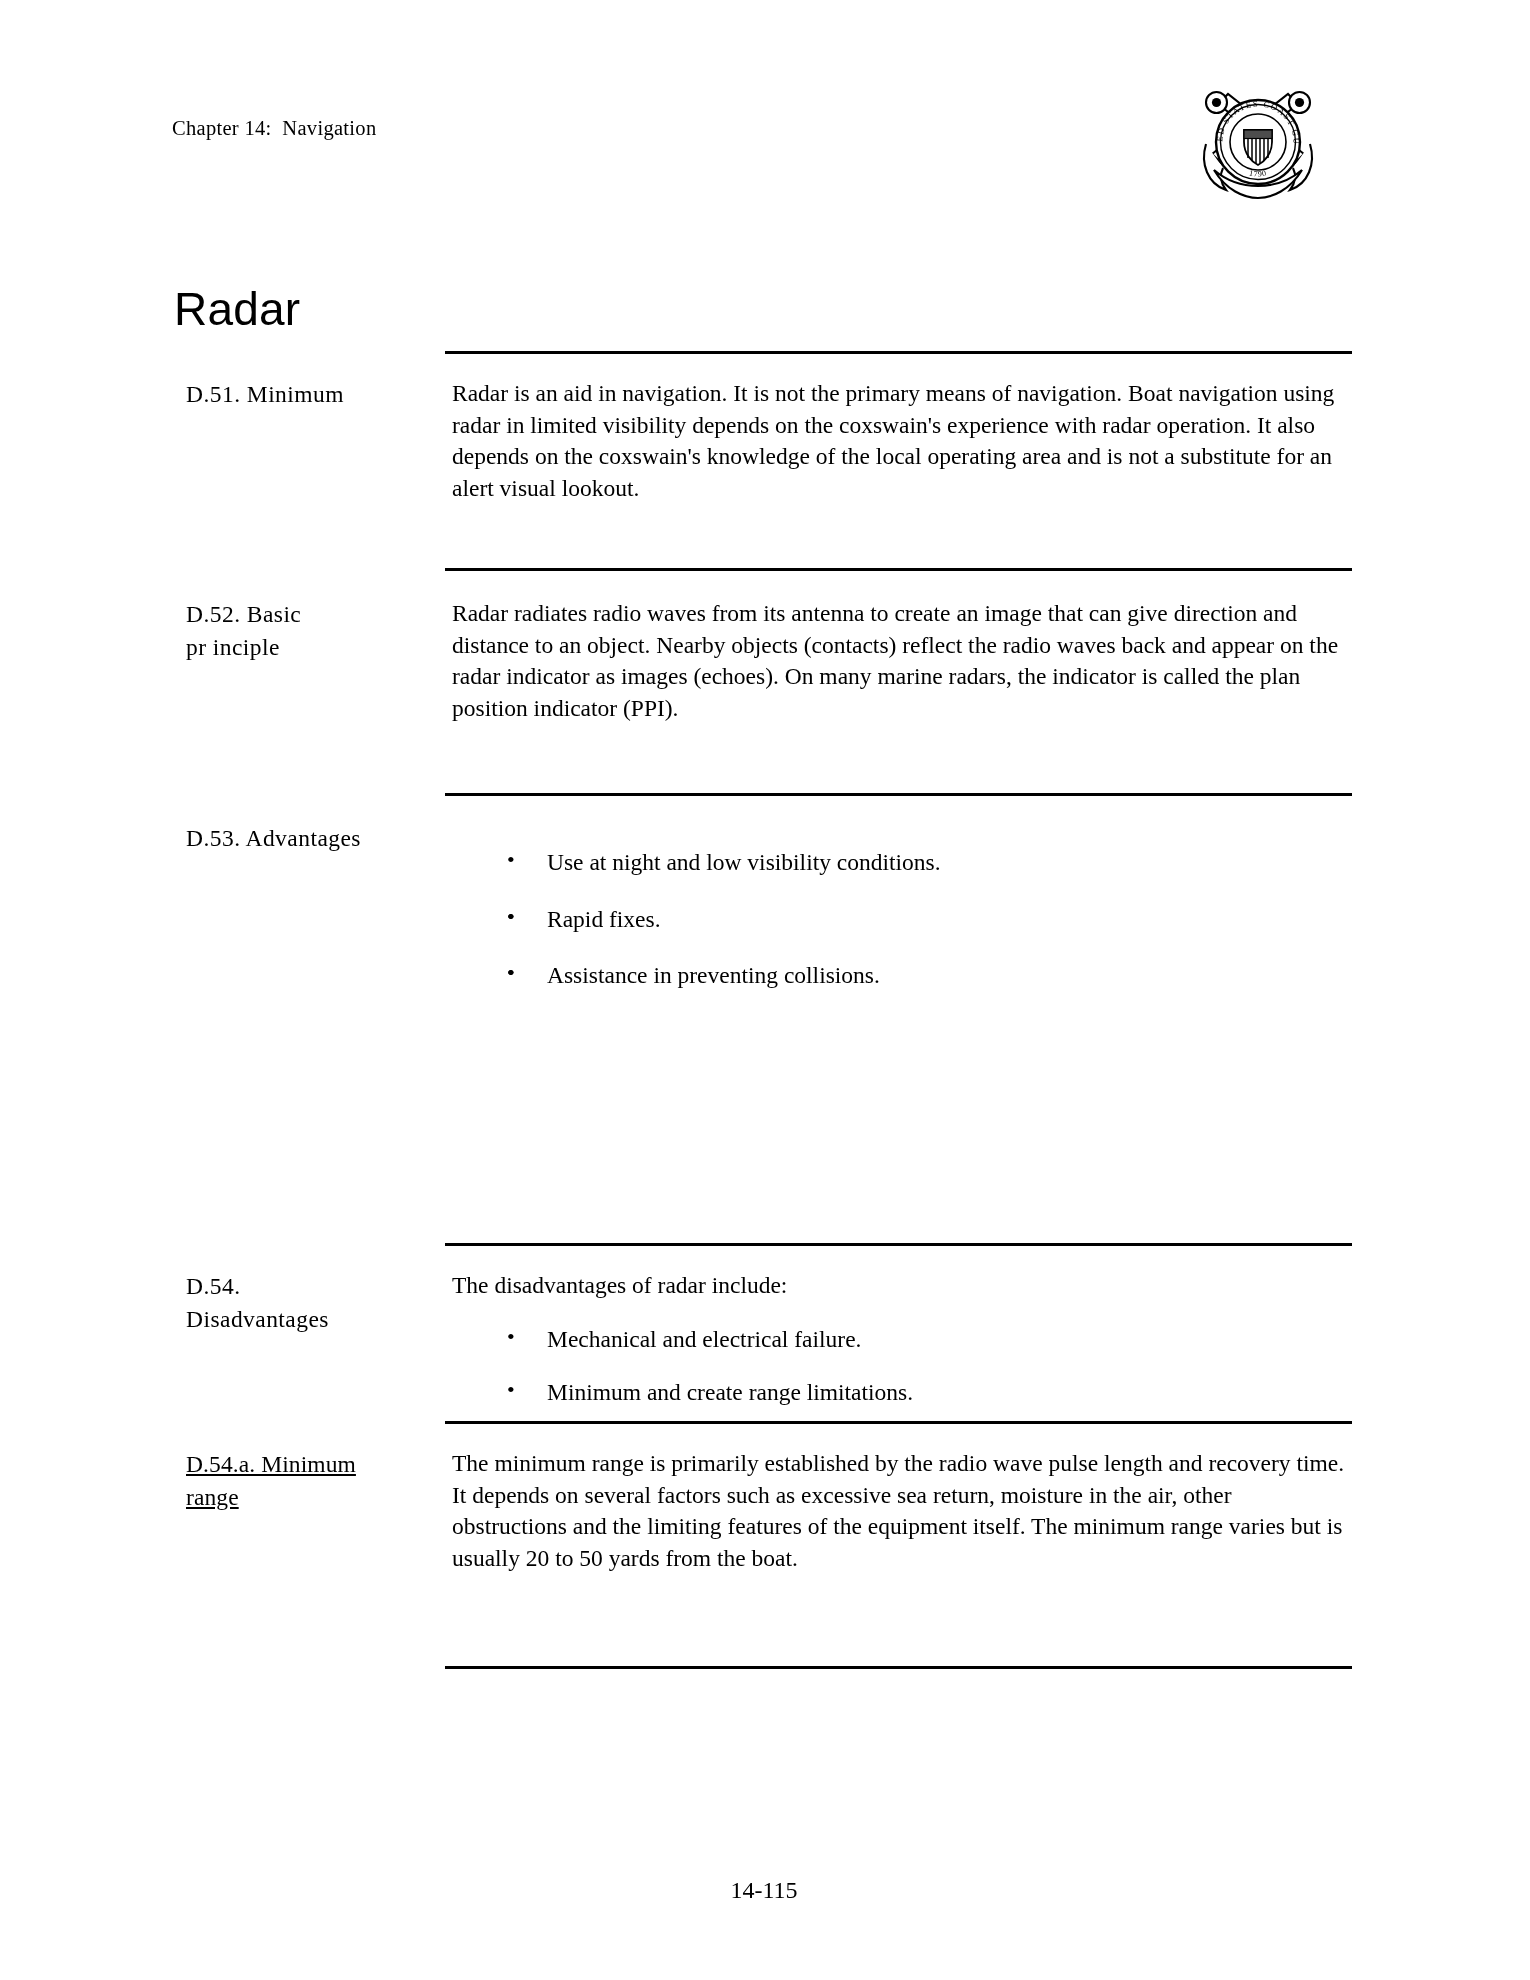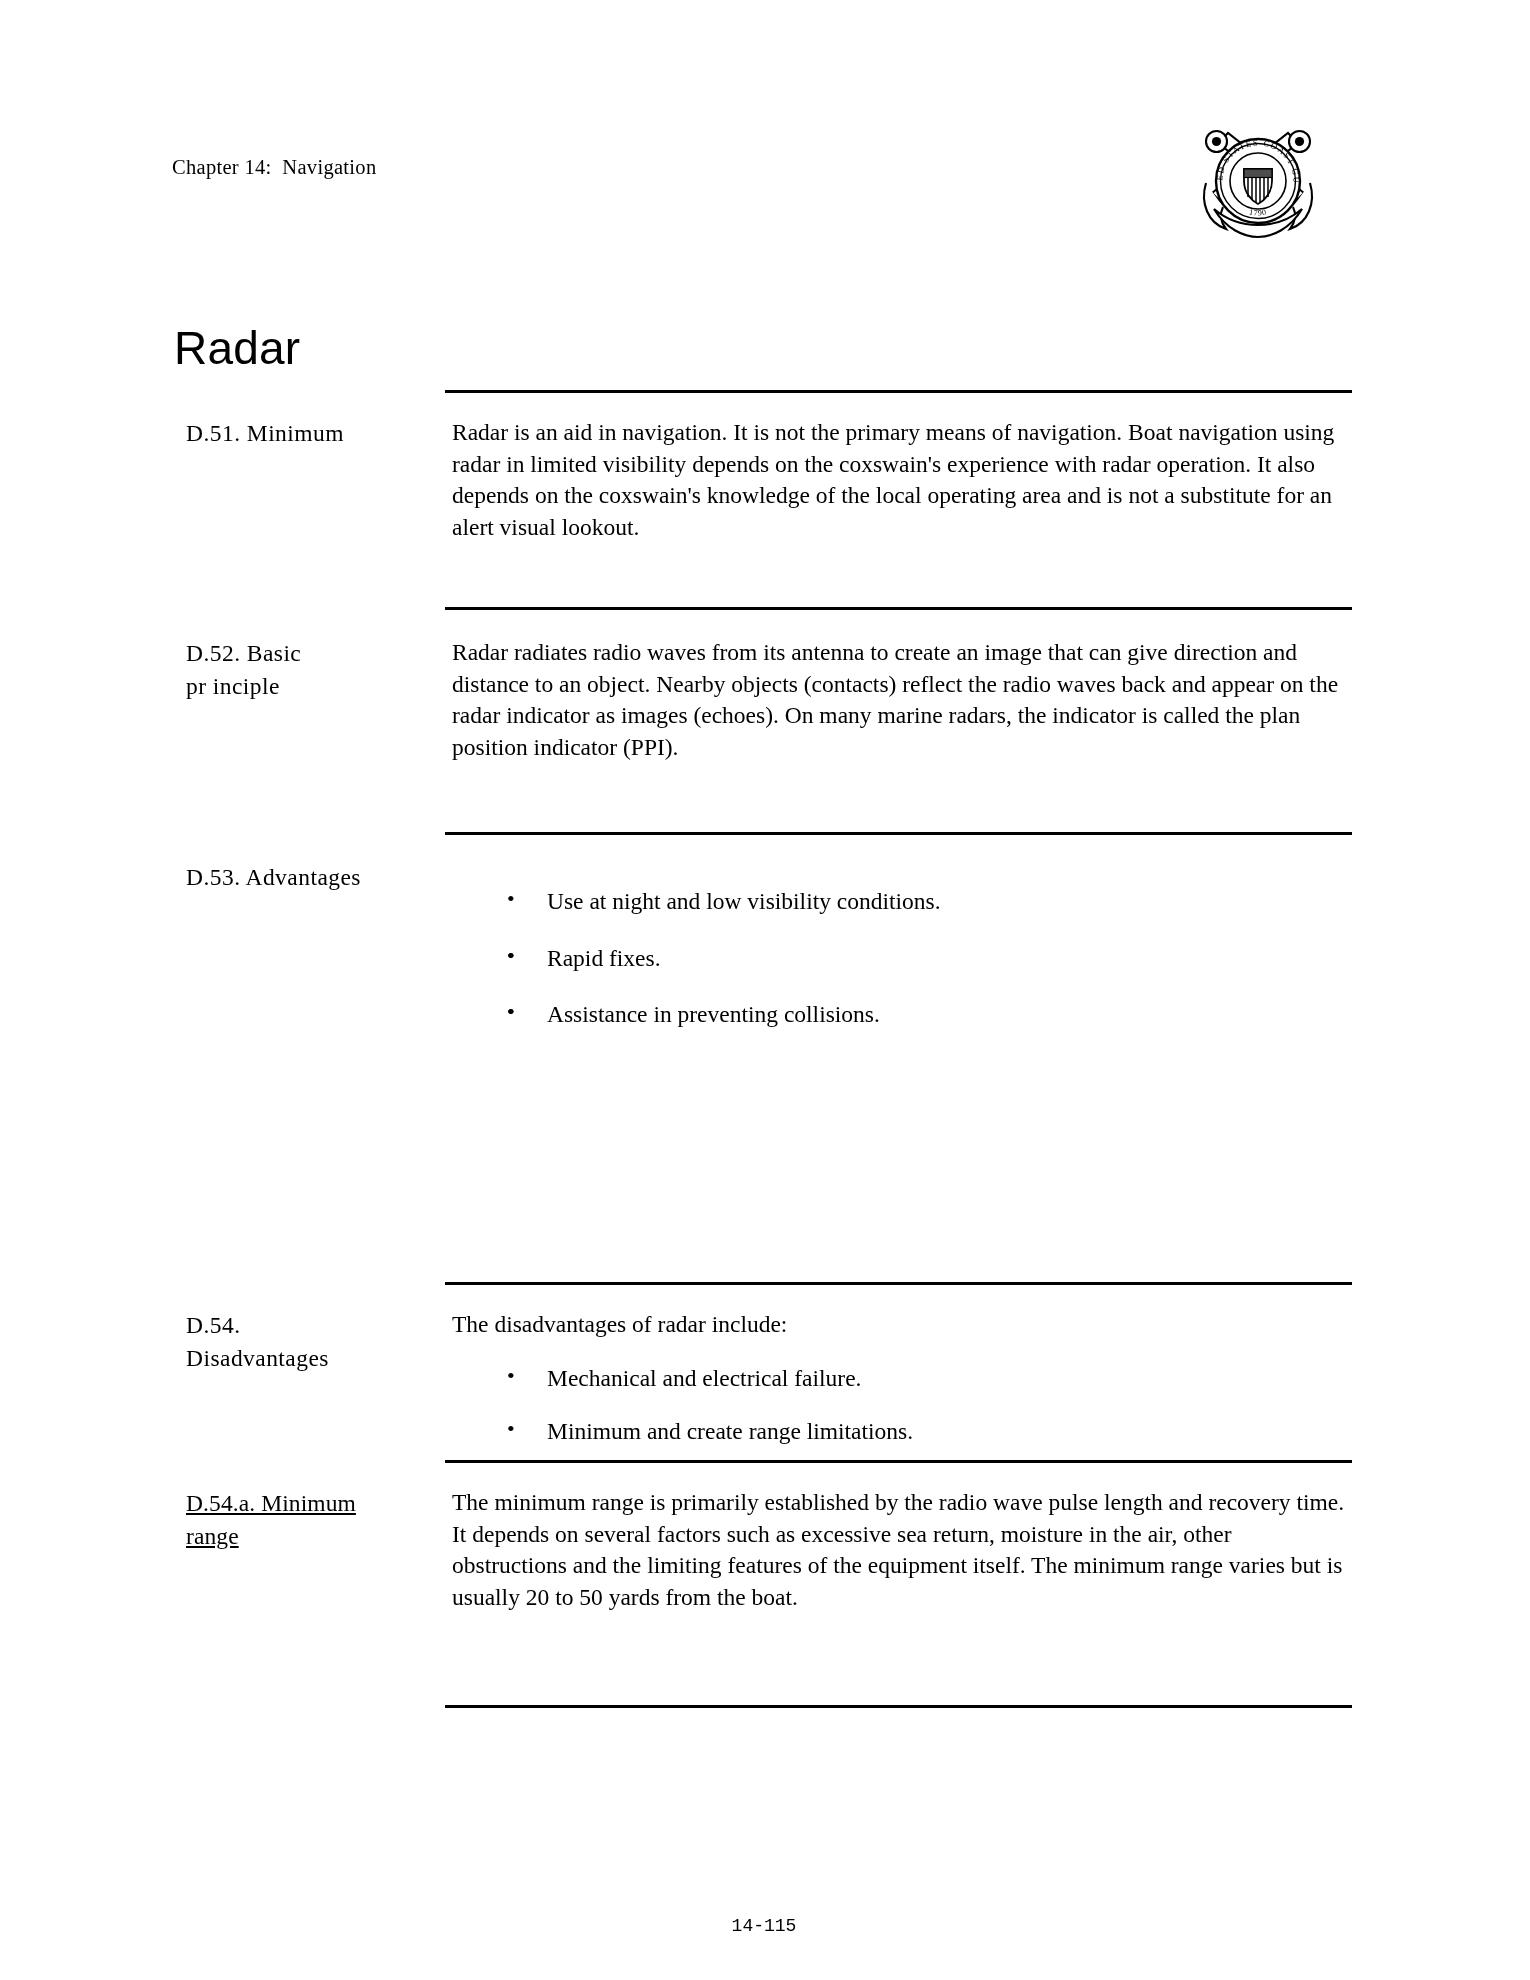--- a/index.html
+++ b/index.html
@@ -12,21 +12,20 @@
     height: 1980px;
     position: relative;
     font-family: "Liberation Serif", "DejaVu Serif", serif;
     color: #000000;
     overflow: hidden;
   }
 
   .page {
     position: absolute;
     inset: 0;
-    margin-top: 39px;
   }
 
   
   .running-head {
     position: absolute;
     left: 172px;
     top: 117px;
     font-size: 20.5px;
     letter-spacing: 0.3px;
     white-space: pre;
@@ -105,22 +104,21 @@
   }
   .sec-body ul.compact li { margin-top: 22px; }
 
   
   .folio {
     position: absolute;
     left: 0;
     top: 1877px;
     width: 1528px;
     text-align: center;
-    font-size: 18px;
-    font-family: Liberation Mono, monospace;
+    font-size: 24px;
   }
 </style>
 </head>
 <body>
 
 <div class="page">
 
   <div class="running-head">Chapter 14:  Navigation</div>
 
   <div class="seal">

